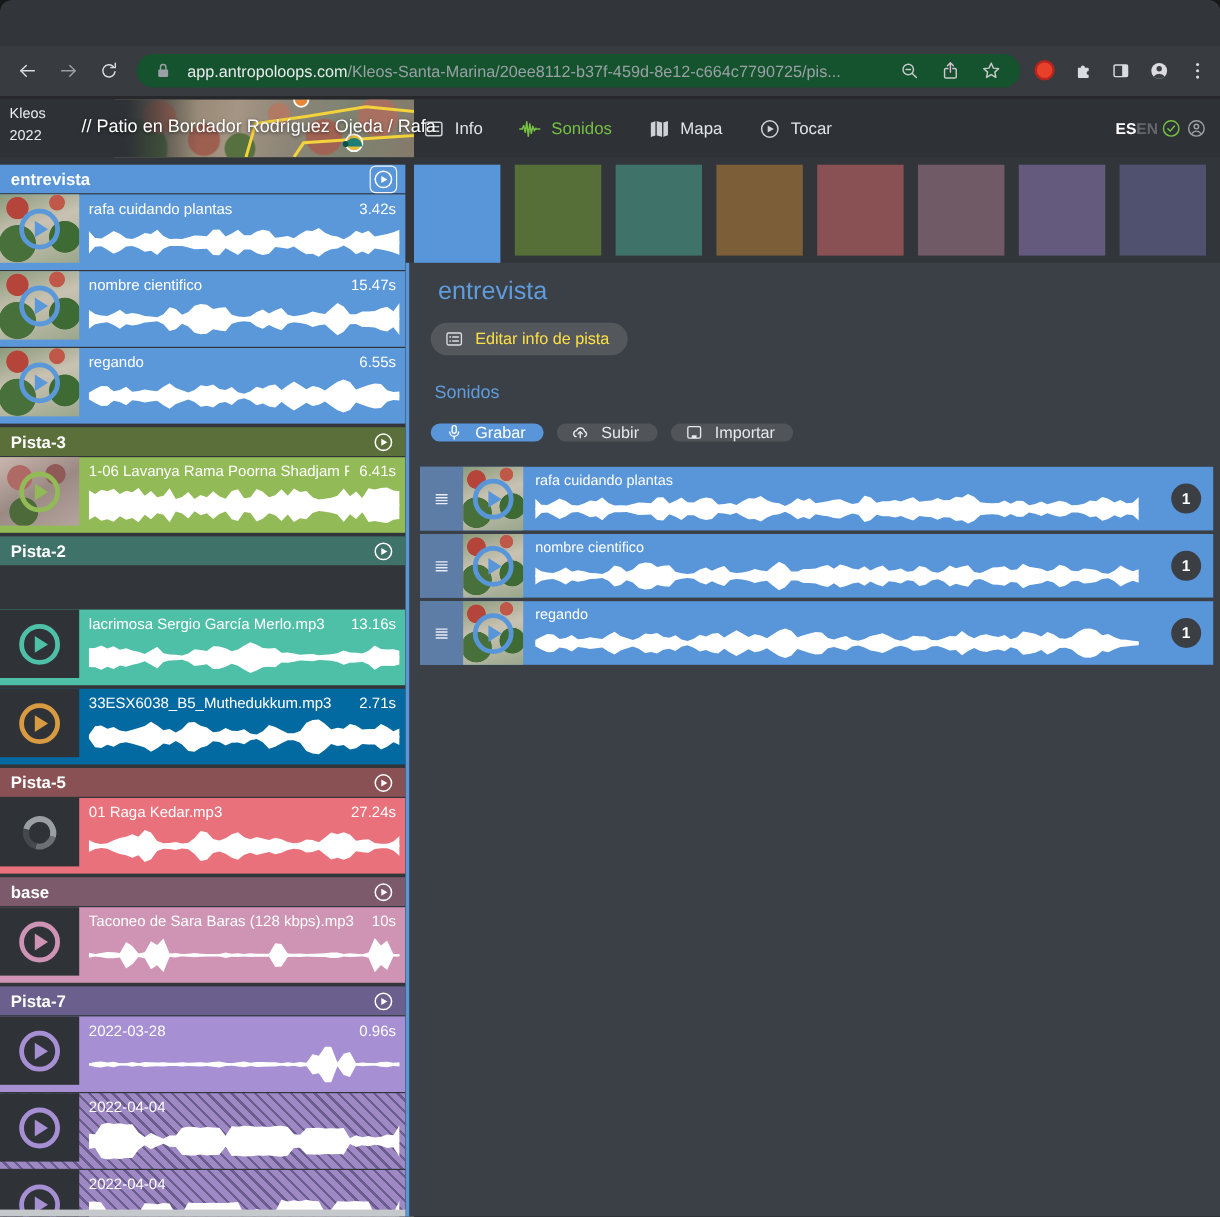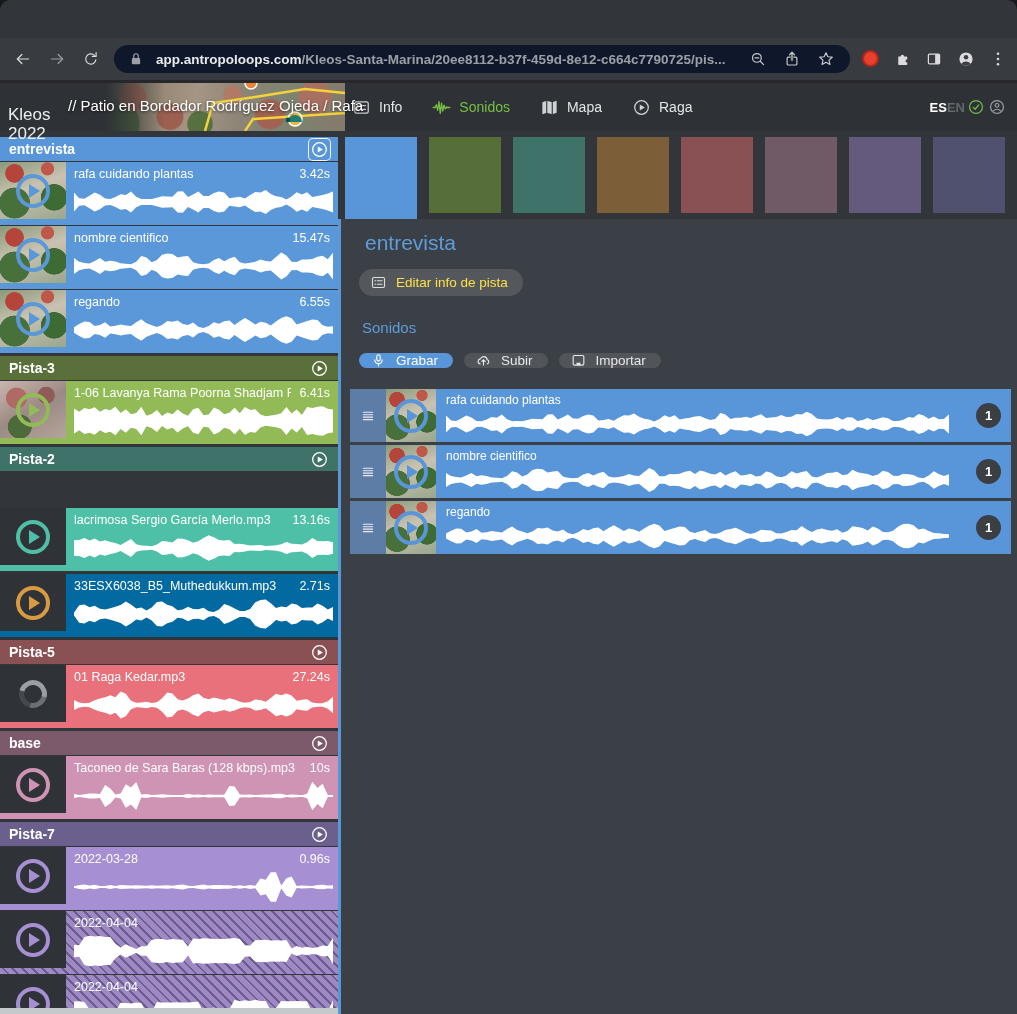--- a/index.html
+++ b/index.html
@@ -18,33 +18,33 @@
        background:radial-gradient(circle at 38% 35%,#ef5340 0 45%,#c22d1c 46% 100%);}
   .tab-title{font-size:13px;flex:1;white-space:nowrap;overflow:hidden;}
   .tab-close{margin-right:10px;width:18px;height:18px;display:flex;align-items:center;justify-content:center;color:#c7cacd;}
   .newtab-btn{position:absolute;left:336px;top:11px;width:24px;height:24px;color:#c7cacd;
        display:flex;align-items:center;justify-content:center;}
   .tabsearch-btn{position:absolute;right:12px;top:11px;width:24px;height:24px;color:#c7cacd;
        display:flex;align-items:center;justify-content:center;}
   .toolbar{position:absolute;left:0;top:38px;width:100%;height:42px;background:#383b3f;}
   .nav-ic{position:absolute;top:10px;width:22px;height:22px;color:#dadce0;
        display:flex;align-items:center;justify-content:center;}
-  .omnibox{position:absolute;left:114px;top:7px;width:736px;height:28px;background:#0f172a;
-       border-radius:14px;display:flex;align-items:center;color:#e8eaed;font-weight:bold;}
+  .omnibox{position:absolute;left:114px;top:7px;width:736px;height:28px;background:#14532d;
+       border-radius:14px;display:flex;align-items:center;color:#e8eaed;}
   .omnibox .icon{flex:0 0 auto;}
   .url-text{font-size:13.5px;margin-left:10px;flex:1;white-space:nowrap;overflow:hidden;}
   .url-domain{color:#e8eaed;}
   .url-path{color:#9aa0a6;}
   .pill-ic{width:20px;height:20px;margin-right:14px;color:#c7cacd;display:flex;align-items:center;justify-content:center;flex:0 0 auto;}
   .rec-dot{position:absolute;top:12px;width:17px;height:17px;border-radius:50%;
        background:#e8402a;border:2px solid #b3261e;box-sizing:border-box;}
   .toolbar-divider{position:absolute;left:0;top:80px;width:100%;height:3px;background:#26282b;}
   
   .app-header{position:absolute;left:0;top:83px;width:100%;height:48px;background:#2e3236;color:#e3e5e7;}
-  .kleos{position:absolute;left:8px;top:22px;font-size:17px;line-height:19px;color:#eceeef;z-index:3;}
+  .kleos{position:absolute;left:8px;top:2px;font-size:12px;line-height:19px;color:#eceeef;z-index:3;}
   .header-map{position:absolute;left:95px;top:0;width:250px;height:48px;overflow:hidden;
        background:
         radial-gradient(circle at 15% 30%,#a86a58 0 6%,transparent 7%),
         radial-gradient(circle at 30% 70%,#9c5f50 0 7%,transparent 8%),
         radial-gradient(circle at 55% 25%,#b07a64 0 6%,transparent 7%),
         radial-gradient(circle at 70% 65%,#a06353 0 8%,transparent 9%),
         radial-gradient(circle at 88% 30%,#a87060 0 7%,transparent 8%),
         radial-gradient(circle at 42% 85%,#57703f 0 8%,transparent 9%),
         radial-gradient(circle at 8% 85%,#4d6a3e 0 10%,transparent 11%),
         linear-gradient(100deg,#6a6258 0%,#938672 22%,#a59584 40%,#8d8578 58%,#7d8370 78%,#857a6c 100%);}
@@ -258,21 +258,21 @@
             <line x1="8.5" y1="4.2" x2="8.5" y2="18.6" stroke="#2e3236" stroke-width="1.4"></line>
             <line x1="15.5" y1="5.6" x2="15.5" y2="20" stroke="#2e3236" stroke-width="1.4"></line>
           </svg>
           <span>Mapa</span>
         </div>
         <div class="nav-item">
           <svg class="icon" viewBox="0 0 24 24">
             <circle cx="12" cy="12" r="8.6"></circle>
             <path d="M9.8 8.3 L16.2 12 L9.8 15.7 Z" fill="currentColor" stroke="none"></path>
           </svg>
-          <span>Raga</span>
+          <span>Tocar</span>
         </div>
       </div>
     <div class="header-right" id="header-right">
         <span class="lang active">ES</span>
         <span class="lang inactive">EN</span>
         <span class="hr-ic" style="color: rgb(118, 192, 67);">
           <svg class="icon" viewBox="0 0 24 24">
             <circle cx="12" cy="12" r="8.6"></circle>
             <polyline points="8.3,12.4 10.9,15 15.7,9.3"></polyline>
           </svg>

